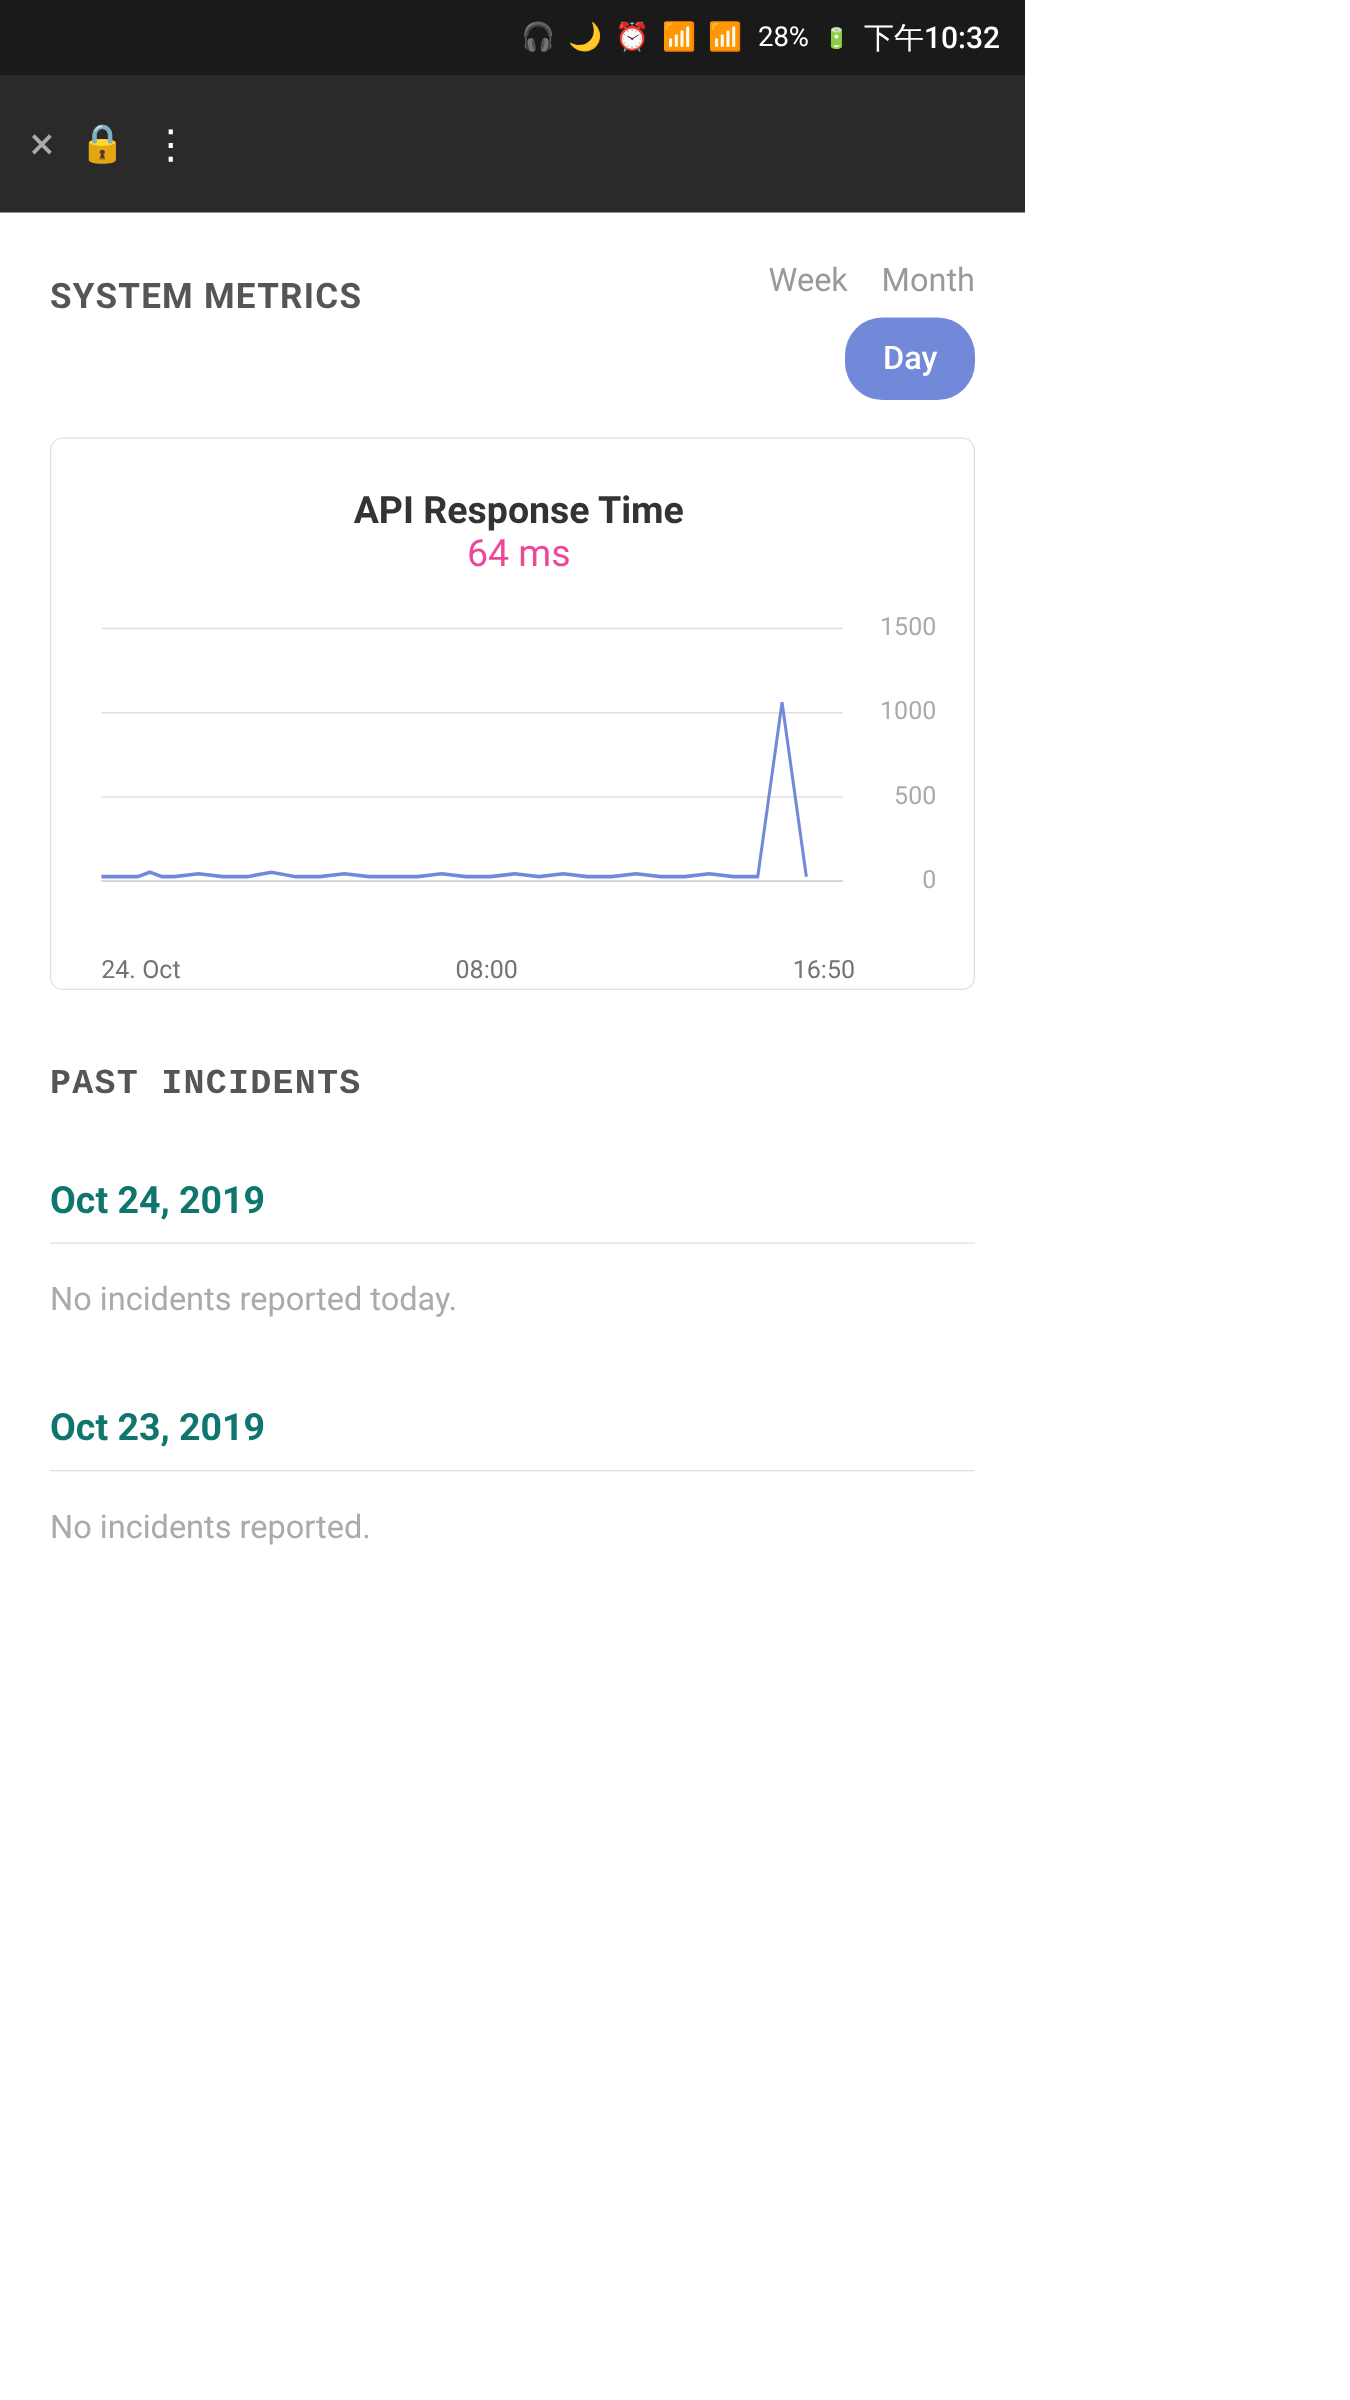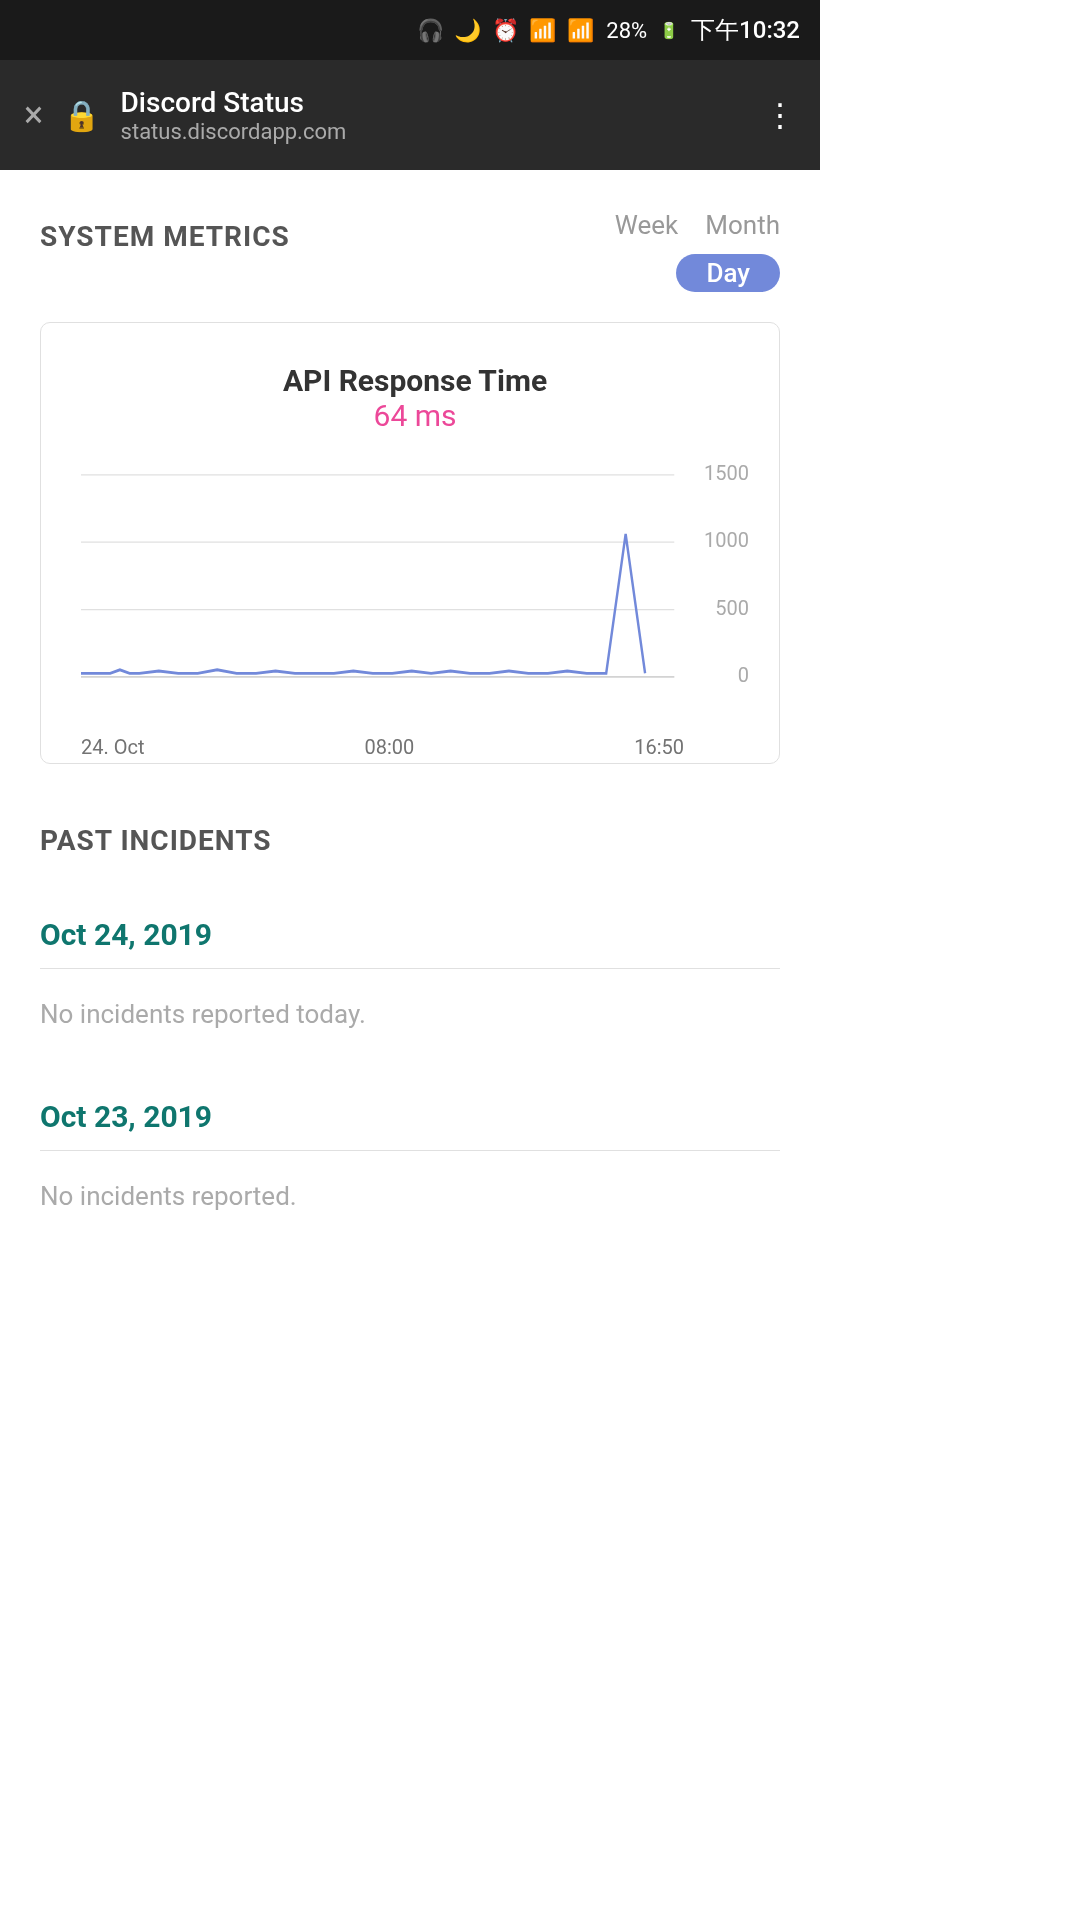--- a/index.html
+++ b/index.html
@@ -123,21 +123,21 @@
 
     .filter-option {
       font-size: 26px;
       color: #999;
       cursor: pointer;
     }
 
     .filter-option.active {
       background: #7289da;
       color: white;
-      padding: 4px 30px;
+      padding: 18px 30px;
       border-radius: 30px;
       font-weight: 500;
     }
 
     
     .chart-card {
       border: 1px solid #e0e0e0;
       border-radius: 10px;
       padding: 40px 30px 40px 40px;
       margin-top: 30px;
@@ -208,20 +208,21 @@
       color: #737373;
     }
 
     
     .past-incidents-title {
       font-size: 28px;
       font-weight: 700;
       color: #555;
       letter-spacing: 1px;
       margin-bottom: 40px;
+      font-family: Liberation Mono, monospace;
     }
 
     .incident-date {
       font-size: 30px;
       font-weight: 700;
       color: #0f766e;
       padding: 20px 0 16px;
     }
 
     .incident-divider {
@@ -248,24 +249,20 @@
     <span>📶</span>
   </div>
   <span class="battery-text">28%</span>
   <span>🔋</span>
   <span class="status-bar-time">下午10:32</span>
 </div>
 
 <div class="browser-bar">
   <span class="close-btn">×</span>
   <span class="lock-icon">🔒</span>
-  <div class="browser-info">
-    <div class="browser-title">Discord Status</div>
-    <div class="browser-url">status.discordapp.com</div>
-  </div>
   <span class="menu-dots">⋮</span>
 </div>
 
 <div class="main-content">
 
   <div class="section-header">
     <div class="section-title">SYSTEM METRICS</div>
     <div class="time-filters">
       <div class="time-filters-row">
         <span class="filter-option">Week</span>

